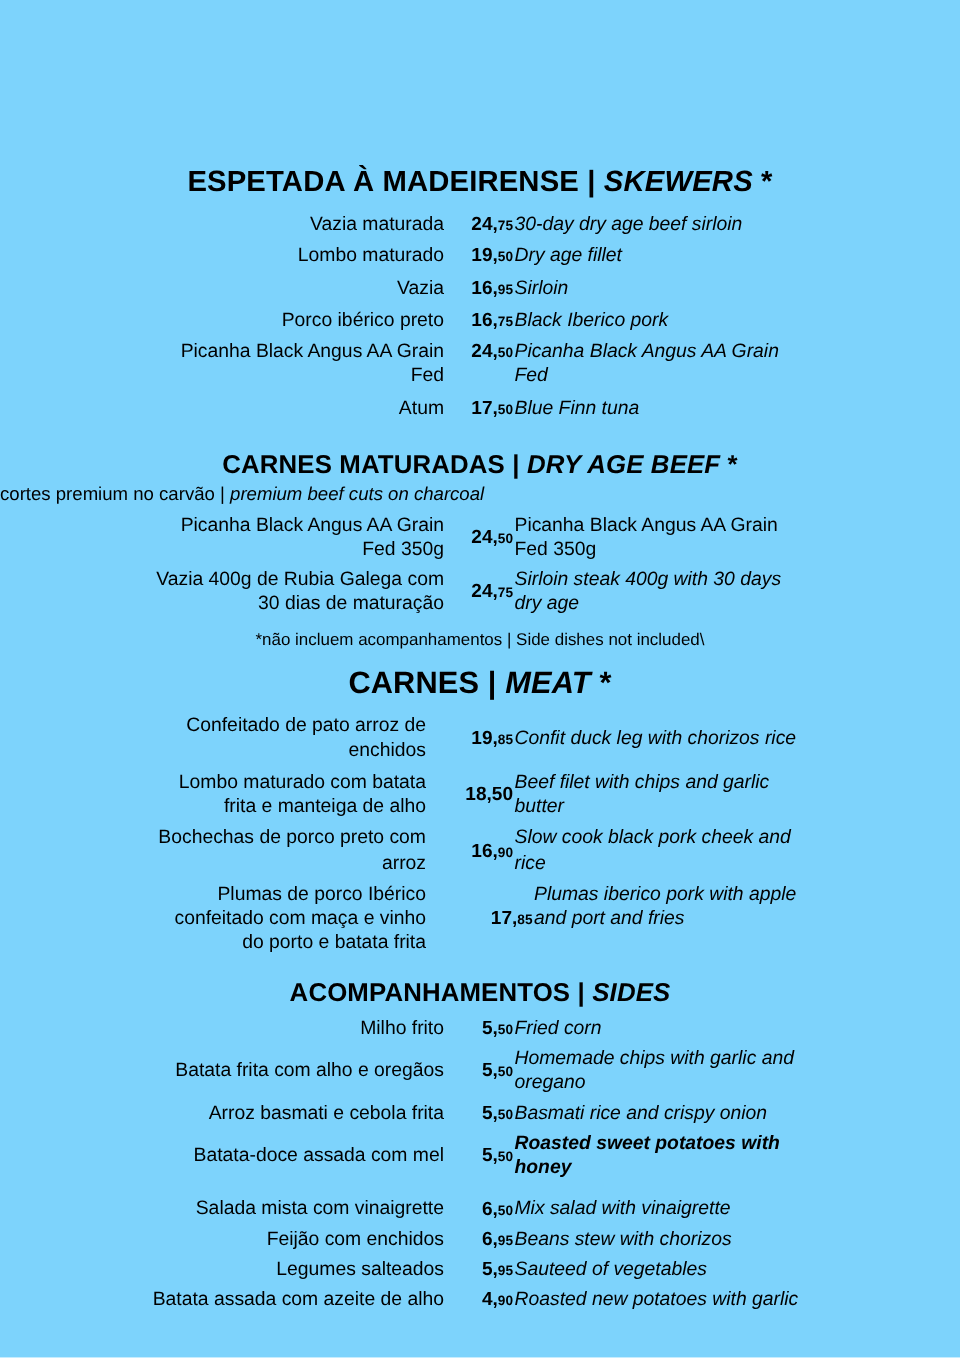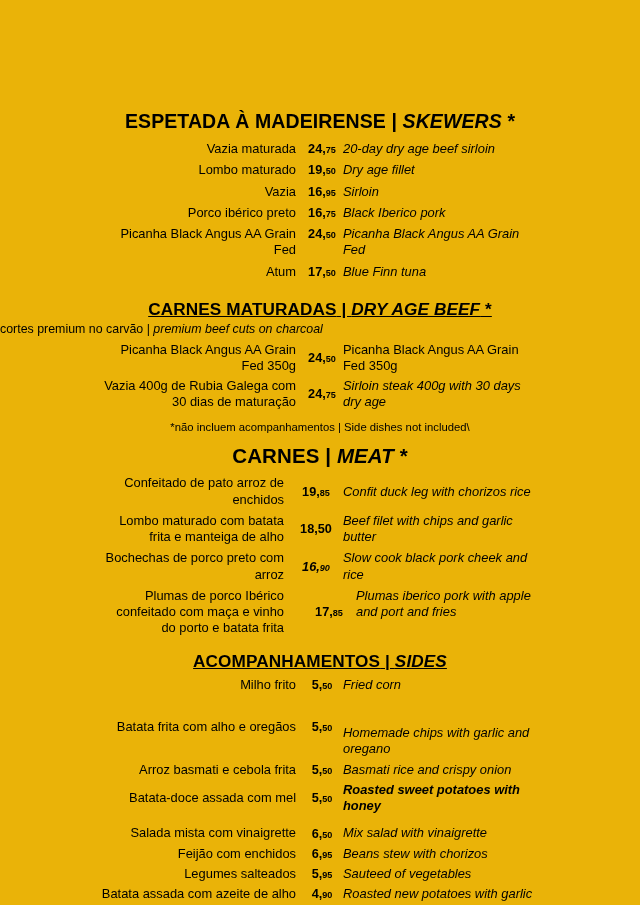--- a/index.html
+++ b/index.html
@@ -12,21 +12,21 @@
     height: 905px;
     font-family: "Liberation Sans", sans-serif;
     color: #000000;
     -webkit-font-smoothing: antialiased;
   }
 
   #menu-page {
     position: relative;
     width: 640px;
     height: 905px;
-    background: #eab308;
+    background: #7dd3fc;
     overflow: hidden;
   }
 
   .menu-body {
     position: absolute;
     left: 0;
     top: 110px;
     width: 640px;
   }
 
@@ -38,21 +38,21 @@
     font-weight: bold;
     line-height: 1.18;
     white-space: nowrap;
   }
   .section-heading .pt { font-style: normal; }
   .section-heading .en { font-style: italic; }
   .section-heading .star { font-style: normal; }
 
   .h-xl { font-size: 19.5px; letter-spacing: .1px; }
   .h-lg { font-size: 20.5px; letter-spacing: .1px; }
-  .h-md { font-size: 17.2px; letter-spacing: .1px; text-decoration: underline; }
+  .h-md { font-size: 17.2px; letter-spacing: .1px; }
 
   .section-subtitle {
     text-align: left;
     font-size: 12.4px;
     line-height: 1.25;
     font-weight: normal;
   }
   .section-subtitle .en { font-style: italic; }
 
   .section-note {
@@ -79,21 +79,21 @@
     width: 202px;
     text-align: right;
     font-size: 12.9px;
     line-height: 1.26;
     font-weight: normal;
     padding-right: 6px;
     box-sizing: border-box;
   }
   .col-price {
     width: 40px;
-    text-align: center;
+    text-align: right;
     font-size: 12.7px;
     line-height: 1.26;
     font-weight: bold;
     white-space: nowrap;
     box-sizing: border-box;
   }
   .col-price .cents {
     font-size: 9.1px;
     font-weight: bold;
     vertical-align: baseline;
@@ -137,21 +137,21 @@
     <div class="section">
       <div class="section-heading h-xl">
         <span class="pt">ESPETADA À MADEIRENSE</span><span class="pt"> | </span><span class="en">SKEWERS</span><span class="star"> *</span>
       </div>
       <div class="gap-8"></div>
       <div class="items">
 
         <div class="item-row">
           <div class="col-pt">Vazia maturada</div>
           <div class="col-price"><span>24</span>,<span class="cents">75</span></div>
-          <div class="col-en">20-day dry age beef sirloin</div>
+          <div class="col-en">30-day dry age beef sirloin</div>
         </div>
         <div class="gap-5"></div>
 
         <div class="item-row">
           <div class="col-pt">Lombo maturado</div>
           <div class="col-price"><span>19</span>,<span class="cents">50</span></div>
           <div class="col-en">Dry age fillet</div>
         </div>
         <div class="gap-5"></div>
 
@@ -235,21 +235,21 @@
 
         <div class="item-row">
           <div class="col-pt" style="width:190px;">Lombo maturado com batata frita e manteiga de alho</div>
           <div class="col-price" style="width:52px;"><span>18</span>,<span class="cents-full">50</span></div>
           <div class="col-en" style="max-width:190px;">Beef filet with chips and garlic butter</div>
         </div>
         <div class="gap-5"></div>
 
         <div class="item-row">
           <div class="col-pt" style="width:190px;">Bochechas de porco preto com arroz</div>
-          <div class="col-price" style="width:52px;font-style:italic;"><span>16</span>,<span class="cents">90</span></div>
+          <div class="col-price" style="width:52px;"><span>16</span>,<span class="cents">90</span></div>
           <div class="col-en" style="max-width:198px;">Slow cook black pork cheek and rice</div>
         </div>
         <div class="gap-5"></div>
 
         <div class="item-row">
           <div class="col-pt" style="width:190px;">Plumas de porco Ibérico confeitado com maça e vinho do porto e batata frita</div>
           <div class="col-price" style="width:52px;margin-left:13px;"><span>17</span>,<span class="cents">85</span></div>
           <div class="col-en" style="max-width:196px; align-self:flex-start;">Plumas iberico pork with apple and port and fries</div>
         </div>
 
@@ -268,21 +268,21 @@
         <div class="item-row">
           <div class="col-pt">Milho frito</div>
           <div class="col-price"><span>5</span>,<span class="cents">50</span></div>
           <div class="col-en">Fried corn</div>
         </div>
         <div class="gap-4"></div>
 
         <div class="item-row">
           <div class="col-pt">Batata frita com alho e oregãos</div>
           <div class="col-price"><span>5</span>,<span class="cents">50</span></div>
-          <div class="col-en" style="max-width:203px;margin-top:28px;">Homemade chips with garlic and oregano</div>
+          <div class="col-en" style="max-width:203px;">Homemade chips with garlic and oregano</div>
         </div>
         <div class="gap-4"></div>
 
         <div class="item-row">
           <div class="col-pt">Arroz basmati e cebola frita</div>
           <div class="col-price"><span>5</span>,<span class="cents">50</span></div>
           <div class="col-en">Basmati rice and crispy onion</div>
         </div>
         <div class="gap-4"></div>
 

